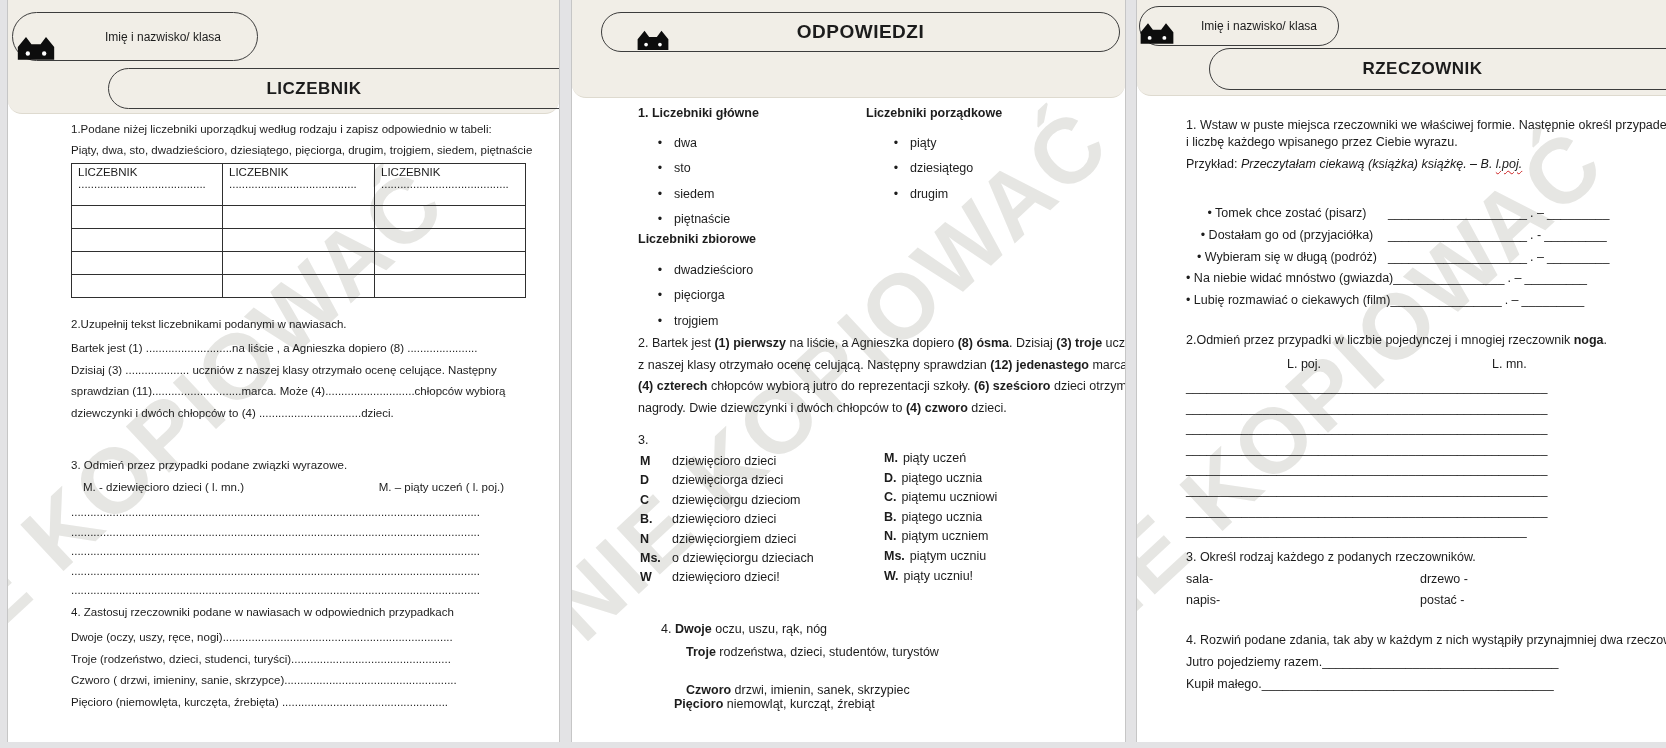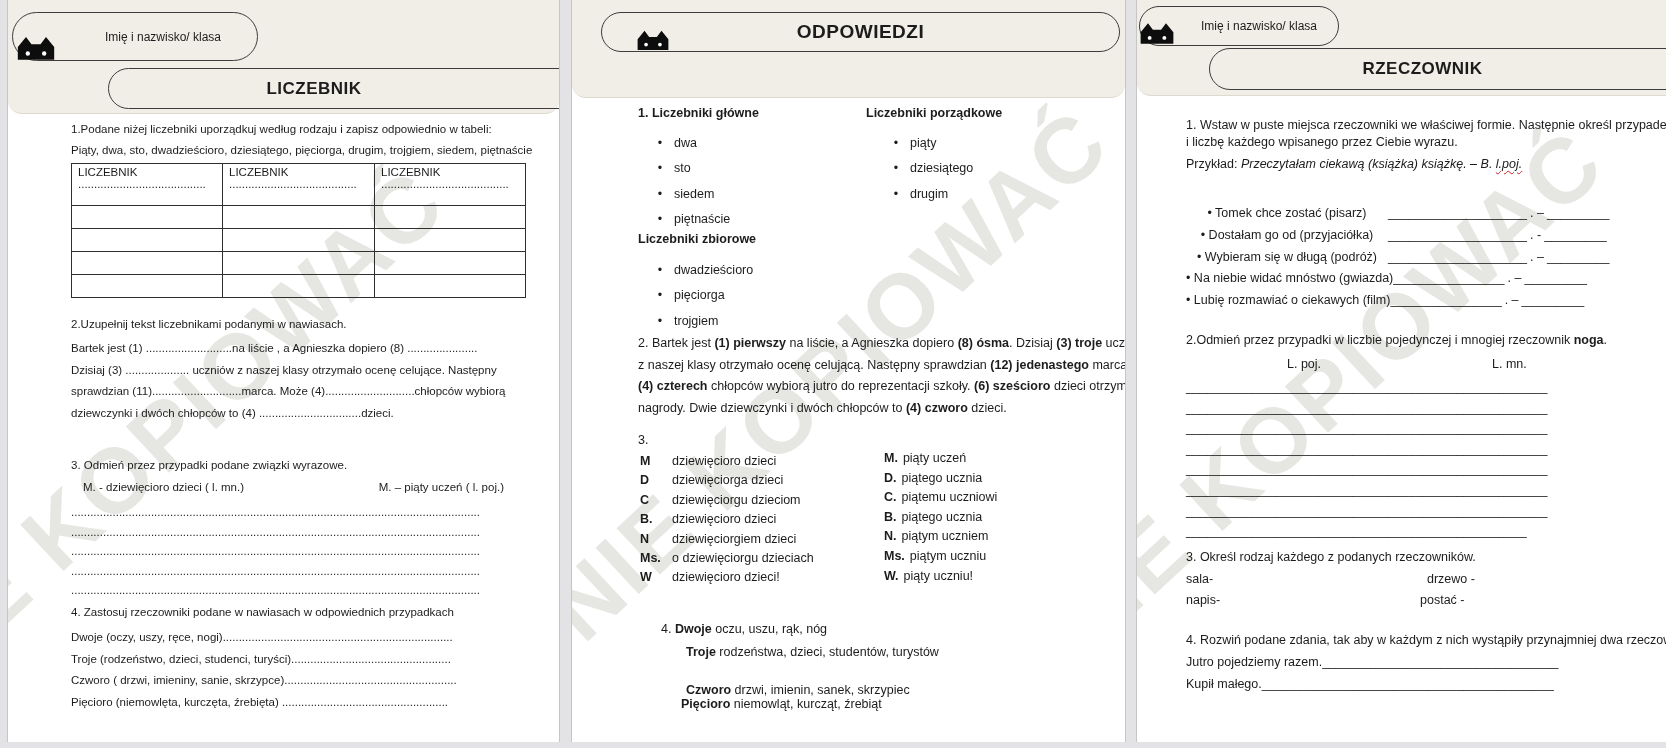--- a/index.html
+++ b/index.html
@@ -248,21 +248,21 @@
       <div><span class="drlab">B.</span><span>piątego ucznia</span></div>
       <div><span class="drlab">N.</span><span>piątym uczniem</span></div>
       <div><span class="drlab">Ms.</span><span>piątym uczniu</span></div>
       <div><span class="drlab">W.</span><span>piąty uczniu!</span></div>
     </div>
 
     <div class="t" style="left:89px;top:615px;">
       <div style="margin-top:7px;"><span>4. </span><span class="b">Dwoje</span><span> oczu, uszu, rąk, nóg</span></div>
       <div style="margin-top:9px;margin-left:25px;"><span class="b">Troje</span><span> rodzeństwa, dzieci,  studentów,  turystów</span></div>
       <div style="margin-top:24px;margin-left:25px;"><span class="b">Czworo</span><span> drzwi, imienin, sanek,  skrzypiec</span></div>
-      <div style="margin-top:0px;margin-left:20px;"><span class="b">Pięcioro</span><span> niemowląt, kurcząt, źrebiąt</span></div>
+      <div style="margin-top:0px;margin-left:13px;"><span class="b">Pięcioro</span><span> niemowląt, kurcząt, źrebiąt</span></div>
     </div>
   </div>
 
   <div class="page p23txt" style="left:1136px;width:552px;">
     <div class="wm" style="left:-80px;top:590px;">NIE KOPIOWAĆ</div>
     <div class="band" style="height:95px;"></div>
 
     <div class="pill" style="left:2px;top:6px;width:198px;height:38px;">
       <span style="font-size:12px;margin-left:40px;">Imię i nazwisko/ klasa</span>
     </div>
@@ -323,21 +323,21 @@
       <div>____________________________________________________</div>
       <div>____________________________________________________</div>
       <div>____________________________________________________</div>
       <div>____________________________________________________</div>
       <div>____________________________________________________</div>
       <div>_________________________________________________</div>
     </div>
 
     <div class="t" style="left:49px;top:550px;">3.  Określ rodzaj każdego z podanych rzeczowników.</div>
     <div class="t" style="left:49px;top:572px;">sala-</div>
-    <div class="t" style="left:290px;top:572px;">drzewo -</div>
+    <div class="t" style="left:283px;top:572px;">drzewo -</div>
     <div class="t" style="left:49px;top:593px;">napis-</div>
     <div class="t" style="left:283px;top:593px;">postać -</div>
 
     <div class="t" style="left:49px;top:633px;">4. Rozwiń podane zdania, tak aby w każdym z nich wystąpiły przynajmniej dwa rzeczowniki.</div>
     <div class="t" style="left:49px;top:655px;">
       <span>Jutro pojedziemy razem.</span><span>__________________________________</span>
     </div>
     <div class="t" style="left:49px;top:677px;">
       <span>Kupił małego.</span><span>__________________________________________</span>
     </div>

